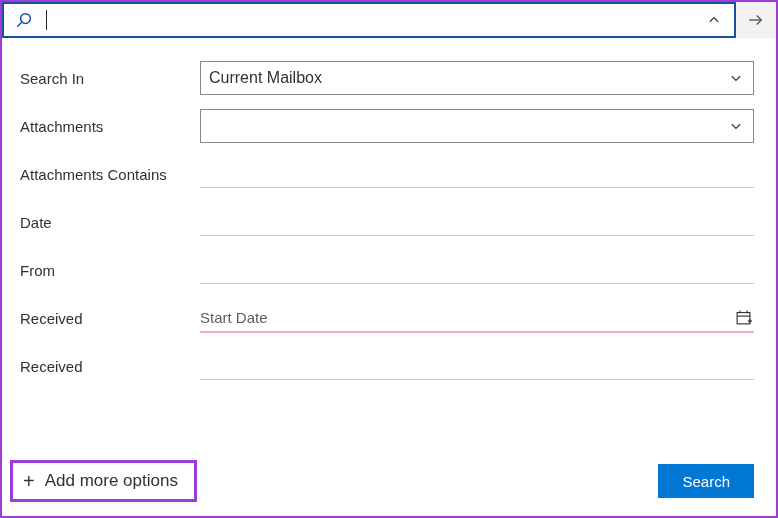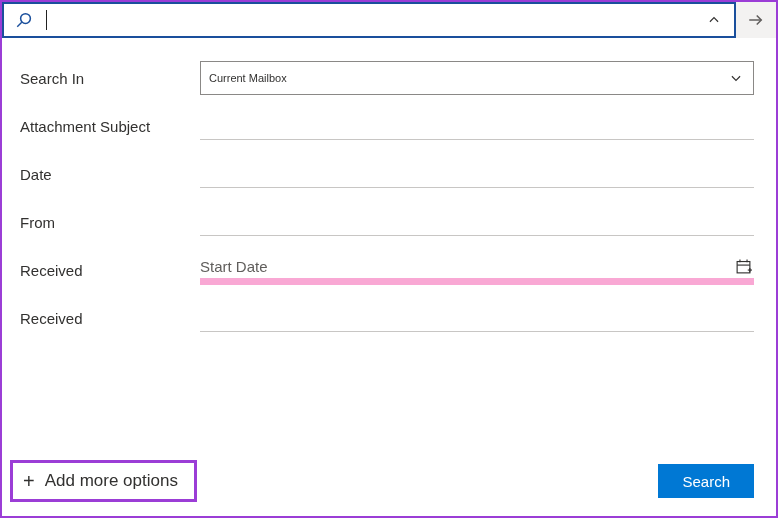--- a/index.html
+++ b/index.html
@@ -104,21 +104,21 @@
     border: 1px solid #8a8886;
     display: flex;
     align-items: center;
     padding: 0 8px 0 8px;
     cursor: pointer;
     position: relative;
     background: #fff;
   }
   .select-text {
     flex: 1;
-    font-size: 11px;
+    font-size: 16px;
     color: #323130;
   }
   .select-chevron {
     width: 18px;
     display: flex;
     align-items: center;
     justify-content: center;
   }
   .select-chevron svg { width: 14px; height: 14px; }
 
@@ -137,21 +137,21 @@
   
   .date-group {
     flex: 1;
     display: flex;
     gap: 22px;
   }
   .date-field {
     flex: 1;
     display: flex;
     align-items: center;
-    border-bottom: 7px solid #f9a8d4;
+    border-bottom: 2px solid #f9a8d4;
     height: 30px;
   }
   .date-input {
     flex: 1;
     border: none;
     outline: none;
     font-size: 15px;
     color: #605e5c;
     background: transparent;
   }
@@ -238,23 +238,36 @@
         <span class="select-text">Current Mailbox</span>
         <span class="select-chevron">
           <svg viewBox="0 0 24 24" fill="none" stroke="#323130" stroke-width="2">
               <polyline points="5,9 12,16 19,9"></polyline>
             </svg>
         </span>
       </div>
     </div>
   </div>
 
-
-  <div class="row">
-    <div class="label">Attachment Subject</div>
+  <div class="row">
+    <div class="label">Attachments</div>
+    <div class="field">
+      <div class="select-box">
+        <span class="select-text"></span>
+        <span class="select-chevron">
+          <svg viewBox="0 0 24 24" fill="none" stroke="#323130" stroke-width="2">
+              <polyline points="5,9 12,16 19,9"></polyline>
+            </svg>
+        </span>
+      </div>
+    </div>
+  </div>
+
+  <div class="row">
+    <div class="label">Attachments Contains</div>
     <div class="field">
       <input class="underline-input" type="text" value="" style="">
     </div>
   </div>
 
   <div class="row">
     <div class="label">Date</div>
     <div class="field">
       <input class="underline-input" type="text" value="" style="">
     </div>

